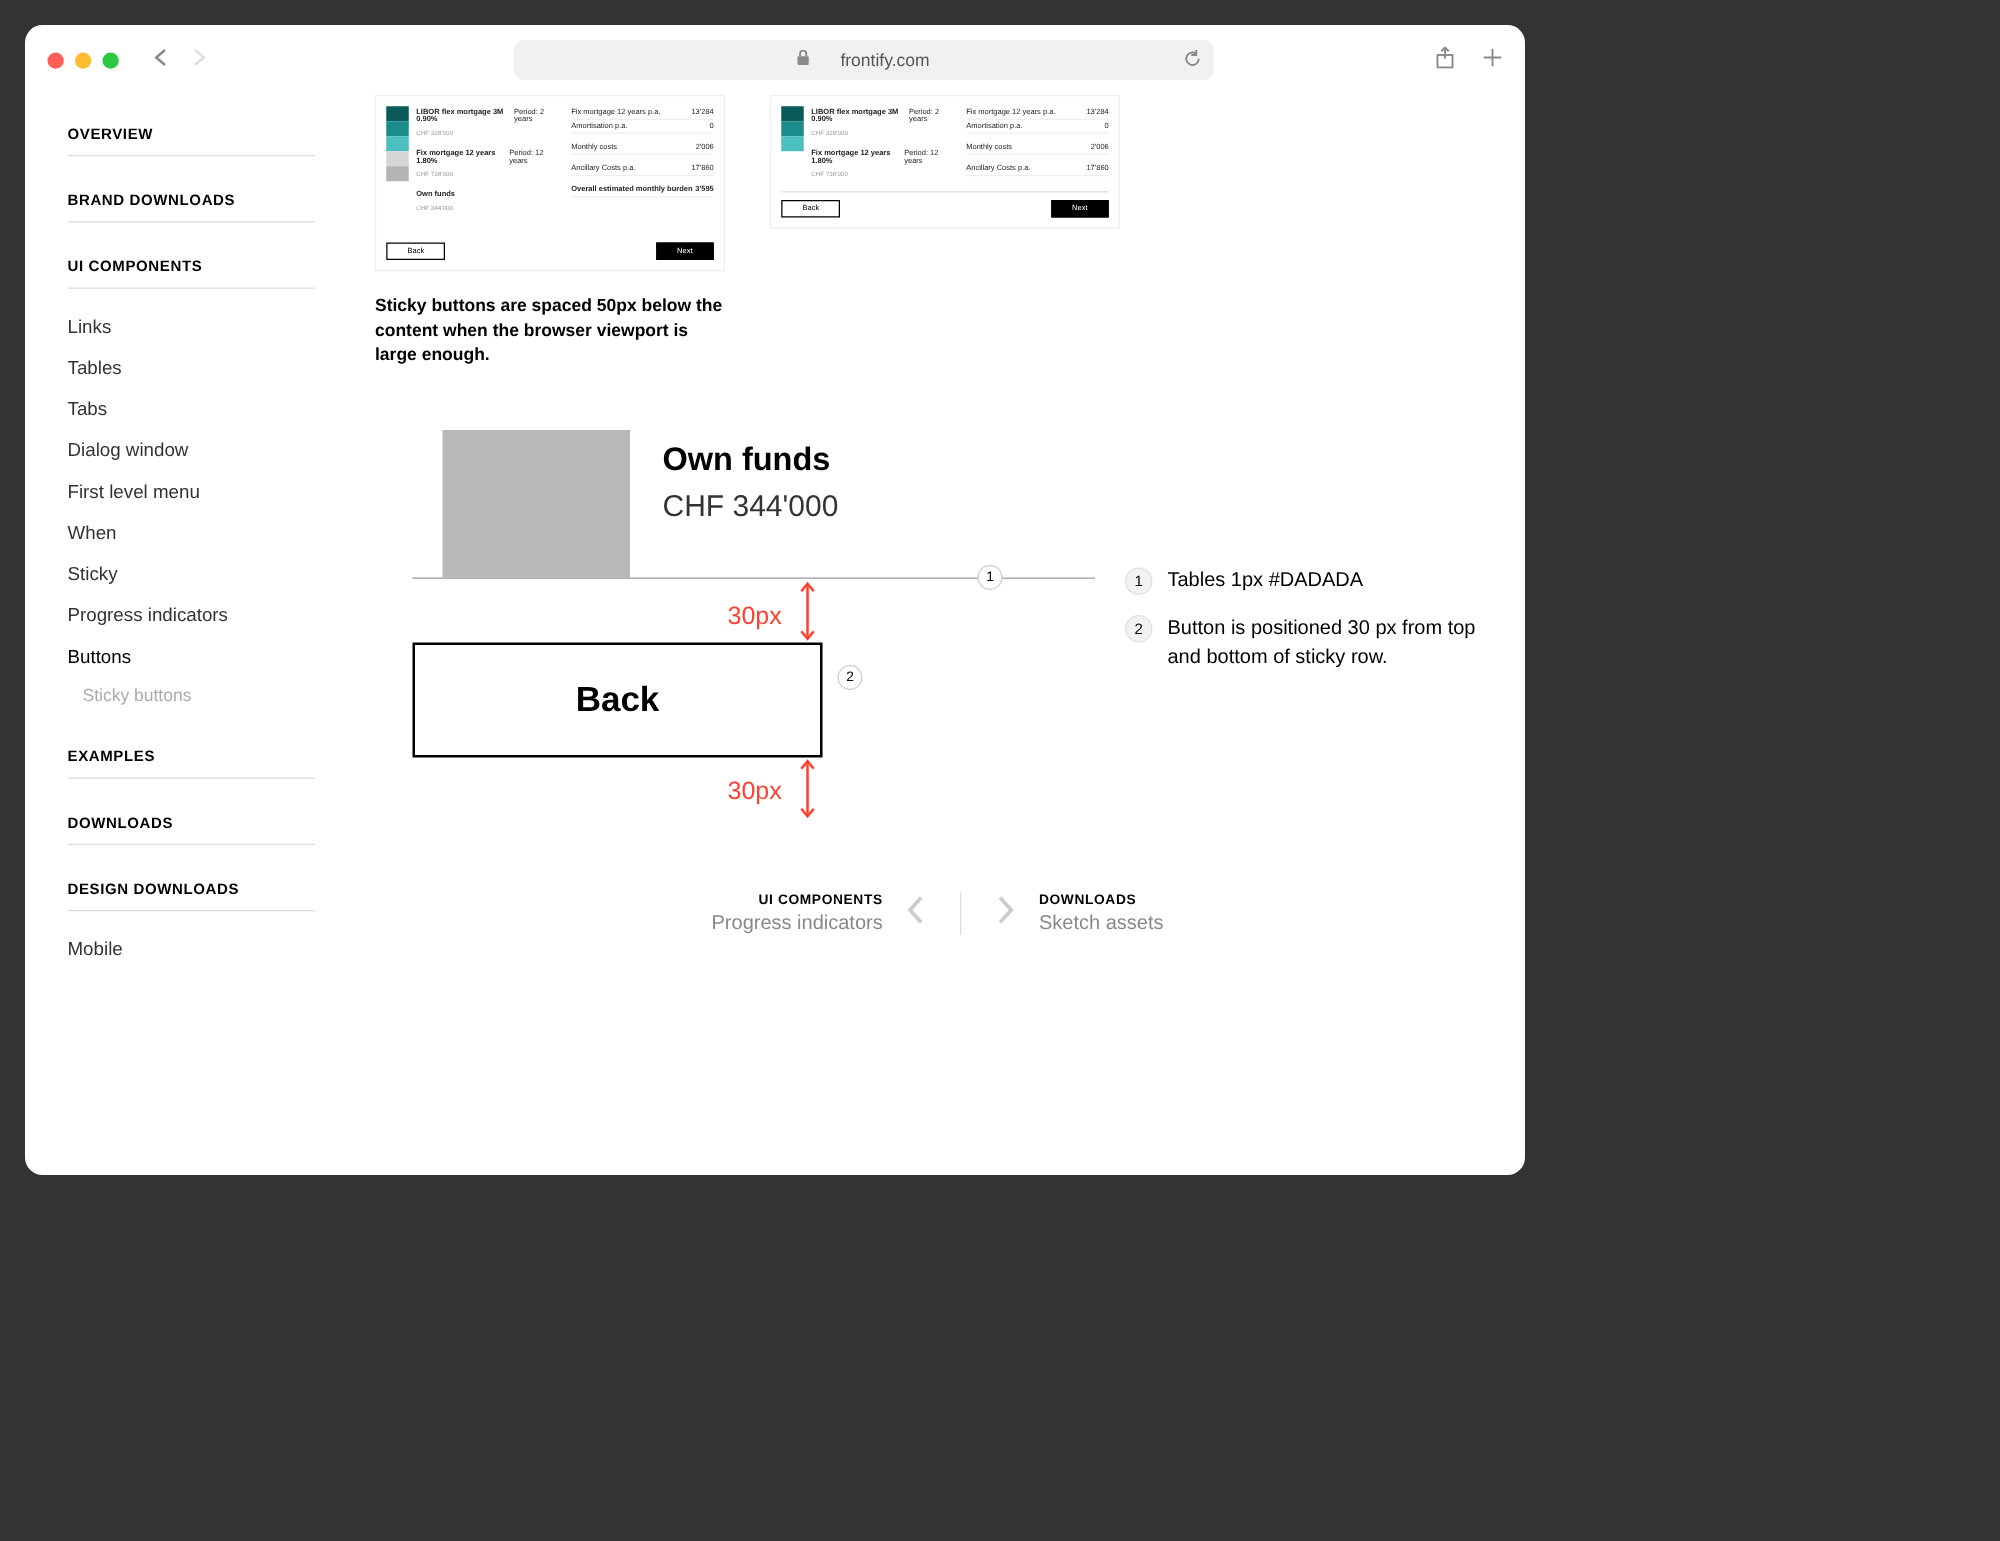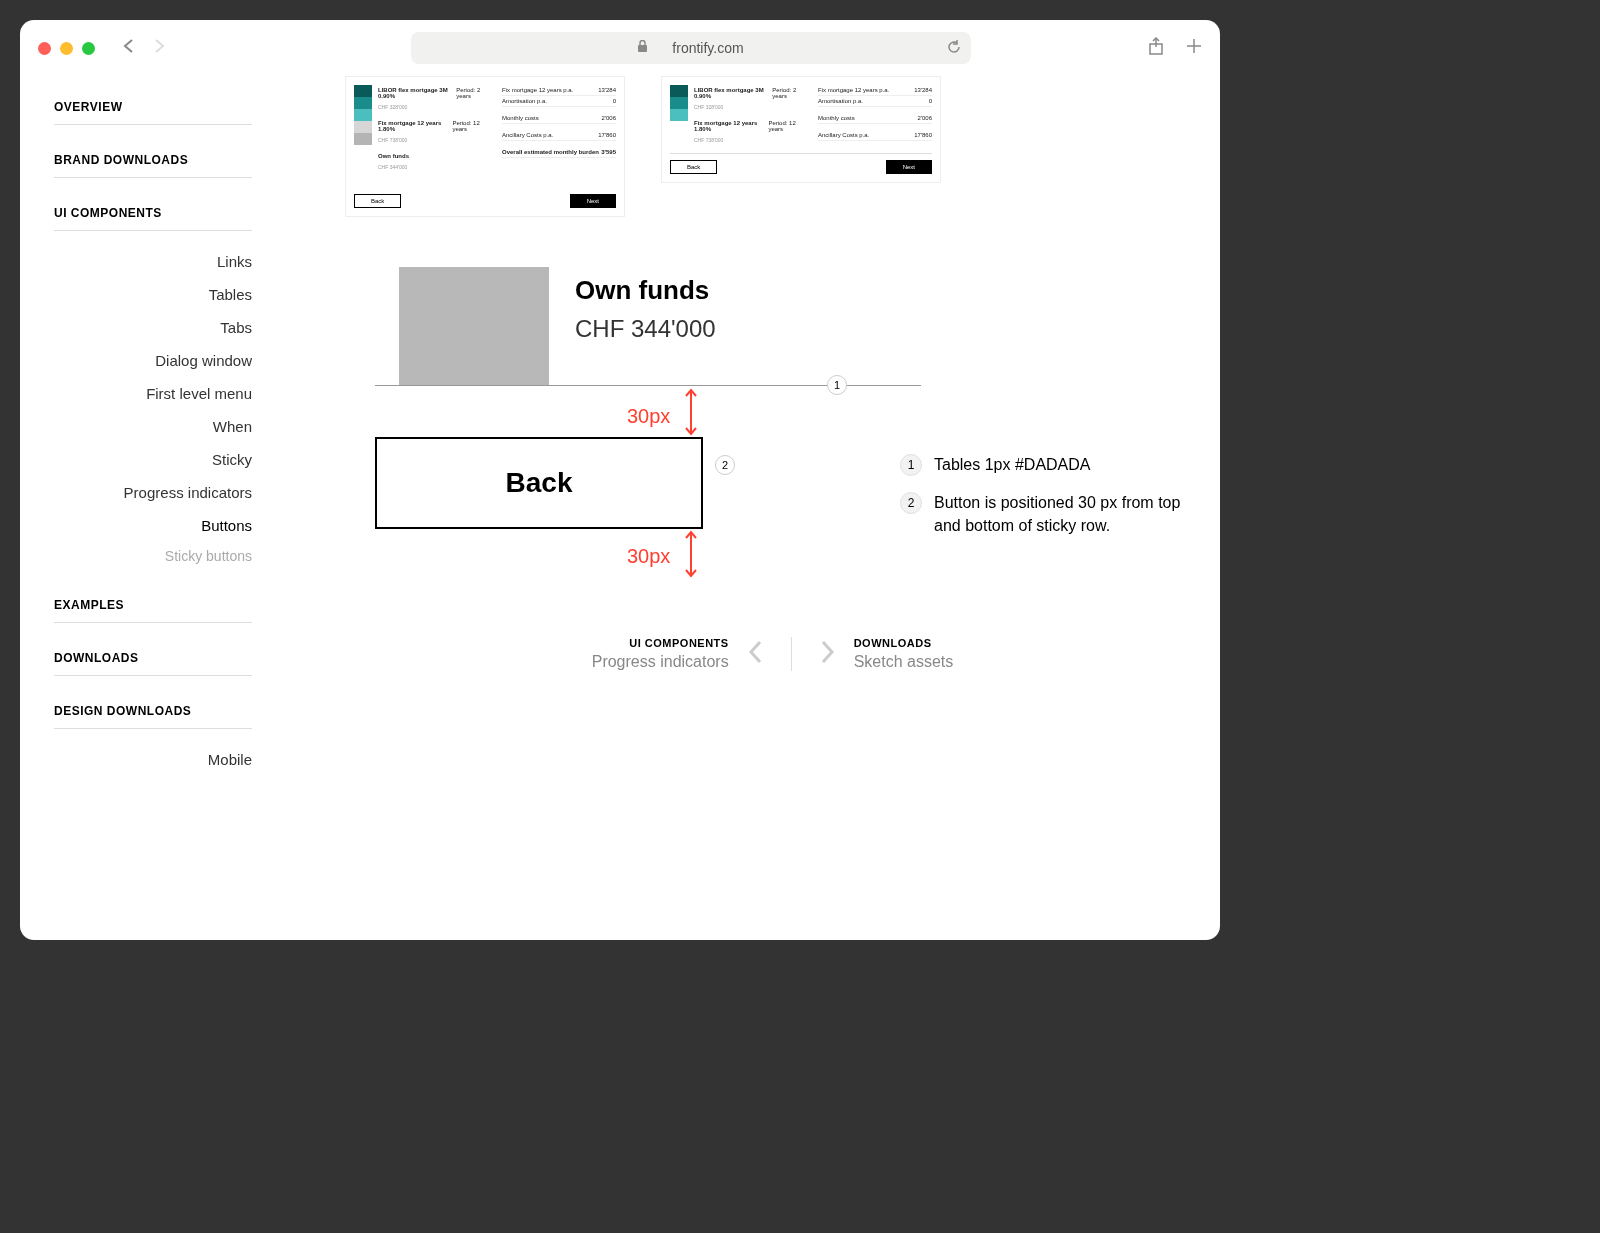--- a/index.html
+++ b/index.html
@@ -10,25 +10,25 @@
 .chrome { height:56px; display:flex; align-items:center; padding:0 18px; gap:12px; }
 .traffic { display:flex; gap:9px; }
 .dot { width:13px; height:13px; border-radius:50%; }
 .dot.r{background:#ff5f57;} .dot.y{background:#febc2e;} .dot.g{background:#28c840;}
 .navbtns { display:flex; gap:14px; margin-left:14px; }
 .addr { flex:0 0 560px; margin:0 auto; background:#f1f1f0; border-radius:8px; height:32px; display:flex; align-items:center; justify-content:center; gap:24px; color:#555; font-size:14px; position:relative; }
 .addr .reload { position:absolute; right:10px; }
 .chrome-right { position:absolute; right:18px; display:flex; gap:22px; align-items:center; }
 
 
-.main { flex:1; display:flex; overflow:hidden;gap:45px; }
+.main { flex:1; display:flex; overflow:hidden; }
 .sidebar { width:250px; padding:24px 18px 0 34px; }
 .sb-head { font-size:12px; font-weight:700; letter-spacing:0.5px; padding-bottom:10px; border-bottom:1px solid #ddd; margin-top:28px; }
 .sb-head:first-child{ margin-top:0; }
-.sb-items { margin-top:14px;text-align:right; }
+.sb-items { margin-top:14px; }
 .sb-item { font-size:15px; color:#333; padding:8px 0; cursor:pointer; }
 .sb-item.active { font-weight:400; color:#000; }
 .sb-sub { font-size:14px; color:#aaa; padding:6px 0 6px 12px; }
 
 .content { flex:1; padding:0 20px 30px 30px; overflow:auto; }
 
 
 .examples { display:flex; gap:36px; margin-bottom:50px; }
 .excol { width:280px; }
 .excard { border:1px solid #eee; padding:8px; background:#fff; }
@@ -191,20 +191,21 @@
                     <b>Overall estimated monthly burden</b>
                     <b>3'595</b>
                   </div>
               </div>
             </div>
             <div class="btnrow">
               <span class="mini-btn">Back</span>
               <span class="mini-btn dark">Next</span>
             </div>
           </div>
+          <div class="ex-caption">Sticky buttons are spaced 50px below the content when the browser viewport is large enough.</div>
         </div>
 
         <div class="excol">
           <div class="excard">
             <div style="display:flex;">
               <div class="swatches">
                   <span style="background:#0a5a5a"></span>
                   <span style="background:#1b8c8c"></span>
                   <span style="background:#4bbfbf"></span>
                 </div>

